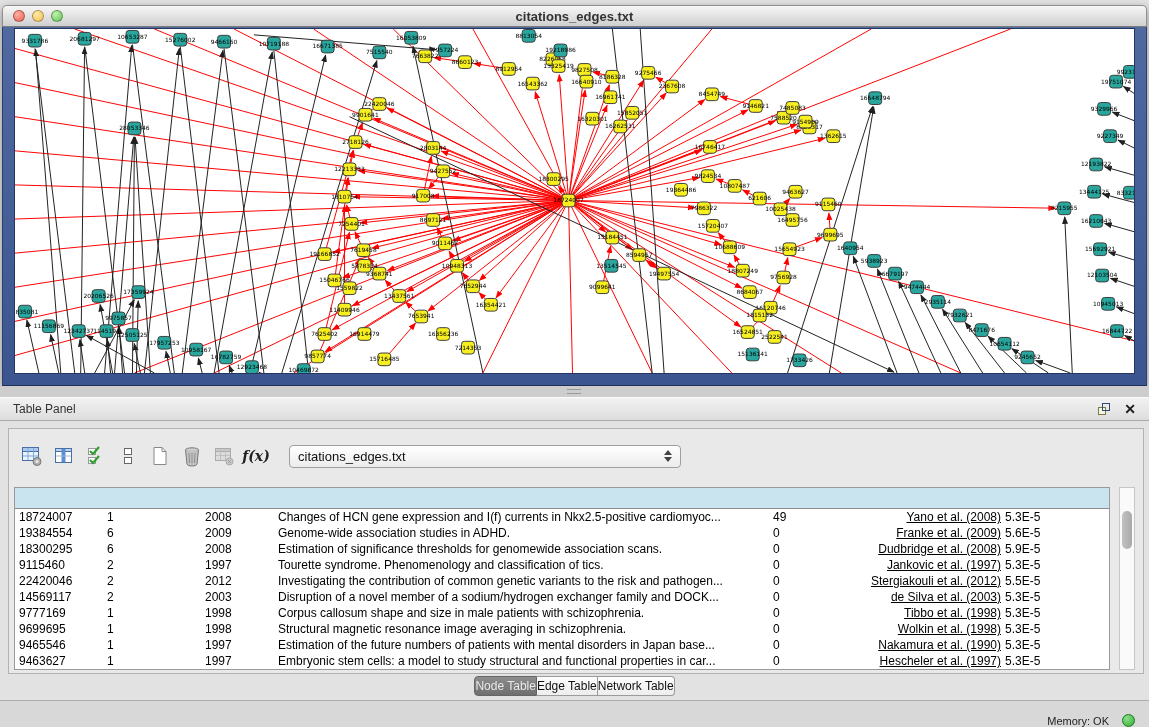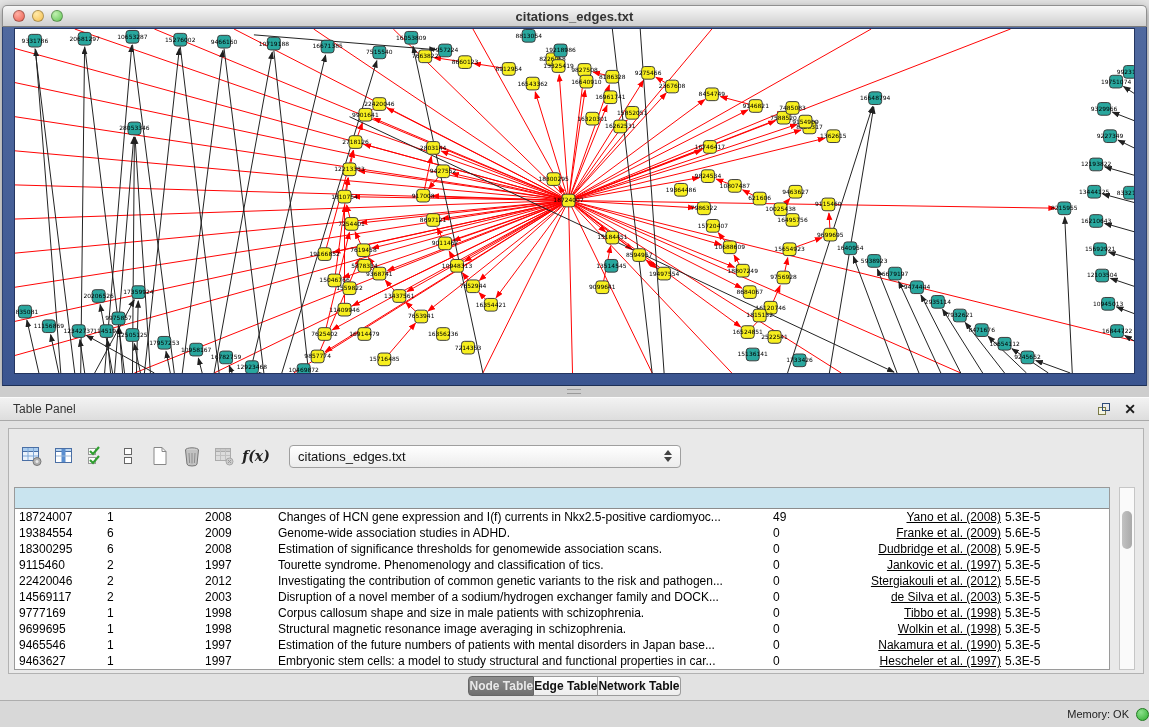--- a/index.html
+++ b/index.html
@@ -48,26 +48,26 @@
   .c0{width:88px} .c1{width:98px} .c2{width:73px} .c3{width:495px} .c4{width:78px} .c5{width:154px} .c6{width:94px}
   .tbody { height:160px; overflow:hidden; }
   .trow { display:flex; height:16px; line-height:16px; font-size:12px; color:#000; white-space:nowrap; }
   .cell { overflow:hidden; padding-left:4px; }
   .cell.c5 { text-align:right; padding-left:0;text-decoration:underline; }
 
   .vscroll { position:absolute; left:1110px; top:58px; width:16px; height:183px; background:#fafafa; border:1px solid #c6c6c6; }
   .vthumb { position:absolute; left:2px; top:23px; width:10px; height:38px; background:linear-gradient(90deg,#c2c2c2,#a9a9a9); border-radius:5px; }
 
   .tabbar { position:absolute; left:0; right:0; top:255px; display:flex; justify-content:center; }
-  .tab { height:20px; line-height:18px; font-size:12px; padding:0 0; background:linear-gradient(#fdfdfd,#ededed); border:1px solid #9b9b9b; border-left:none; color:#111;font-weight:bold; }
+  .tab { height:20px; line-height:18px; font-size:12px; padding:0 0; background:linear-gradient(#fdfdfd,#ededed); border:1px solid #9b9b9b; border-left:none; color:#111; }
   .tab.first { border-left:1px solid #9b9b9b; border-radius:4px 0 0 4px; }
   .tab.last { border-radius:0 4px 4px 0; }
   .tab.active { background:linear-gradient(#8d8d8d,#6f6f6f); color:#e9e9e9; border-color:#666; }
 
-  .statusbar { position:absolute; bottom:0; left:0; right:0; height:27px; background:#d8d8d8; border-top:1px solid #adadad; display:flex; align-items:center; justify-content:flex-end; gap:7px; font-size:11px; color:#222; }
+  .statusbar { position:absolute; bottom:0; left:0; right:0; height:27px; background:#d8d8d8; border-top:1px solid #adadad; display:flex; align-items:flex-end; justify-content:flex-end; padding-right:14px; gap:13px; font-size:11px; color:#222; }
   .memdot { width:13px; height:13px; border-radius:50%; background:radial-gradient(circle at 35% 30%, #8ce08c, #2fae2f); border:1px solid #1f7a1f; }
 </style>
 </head>
 <body>
 
 <div class="net-window">
   <div class="titlebar">
     <div class="lights">
       <span class="light light-red"></span>
       <span class="light light-yellow"></span>

